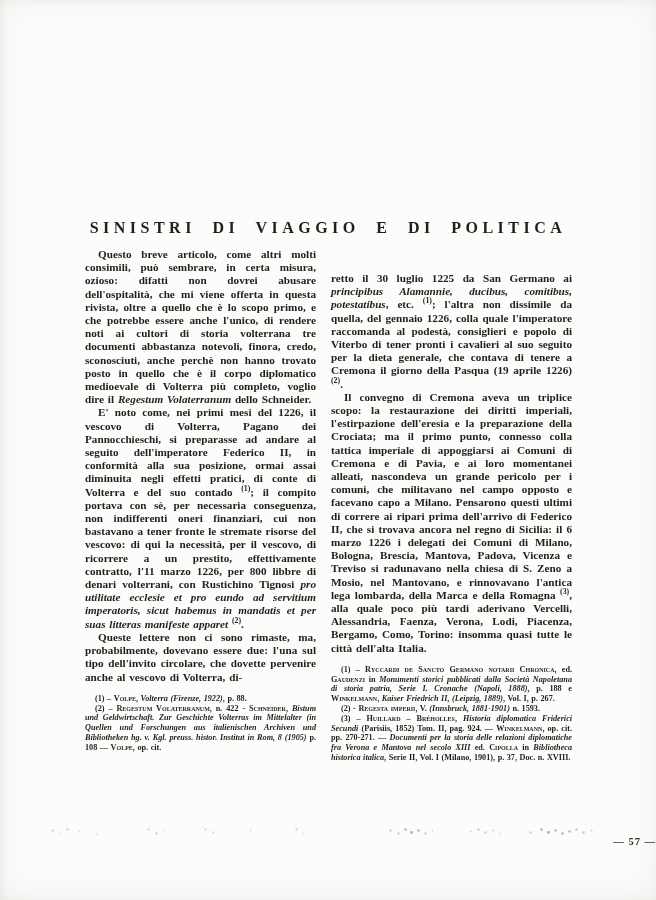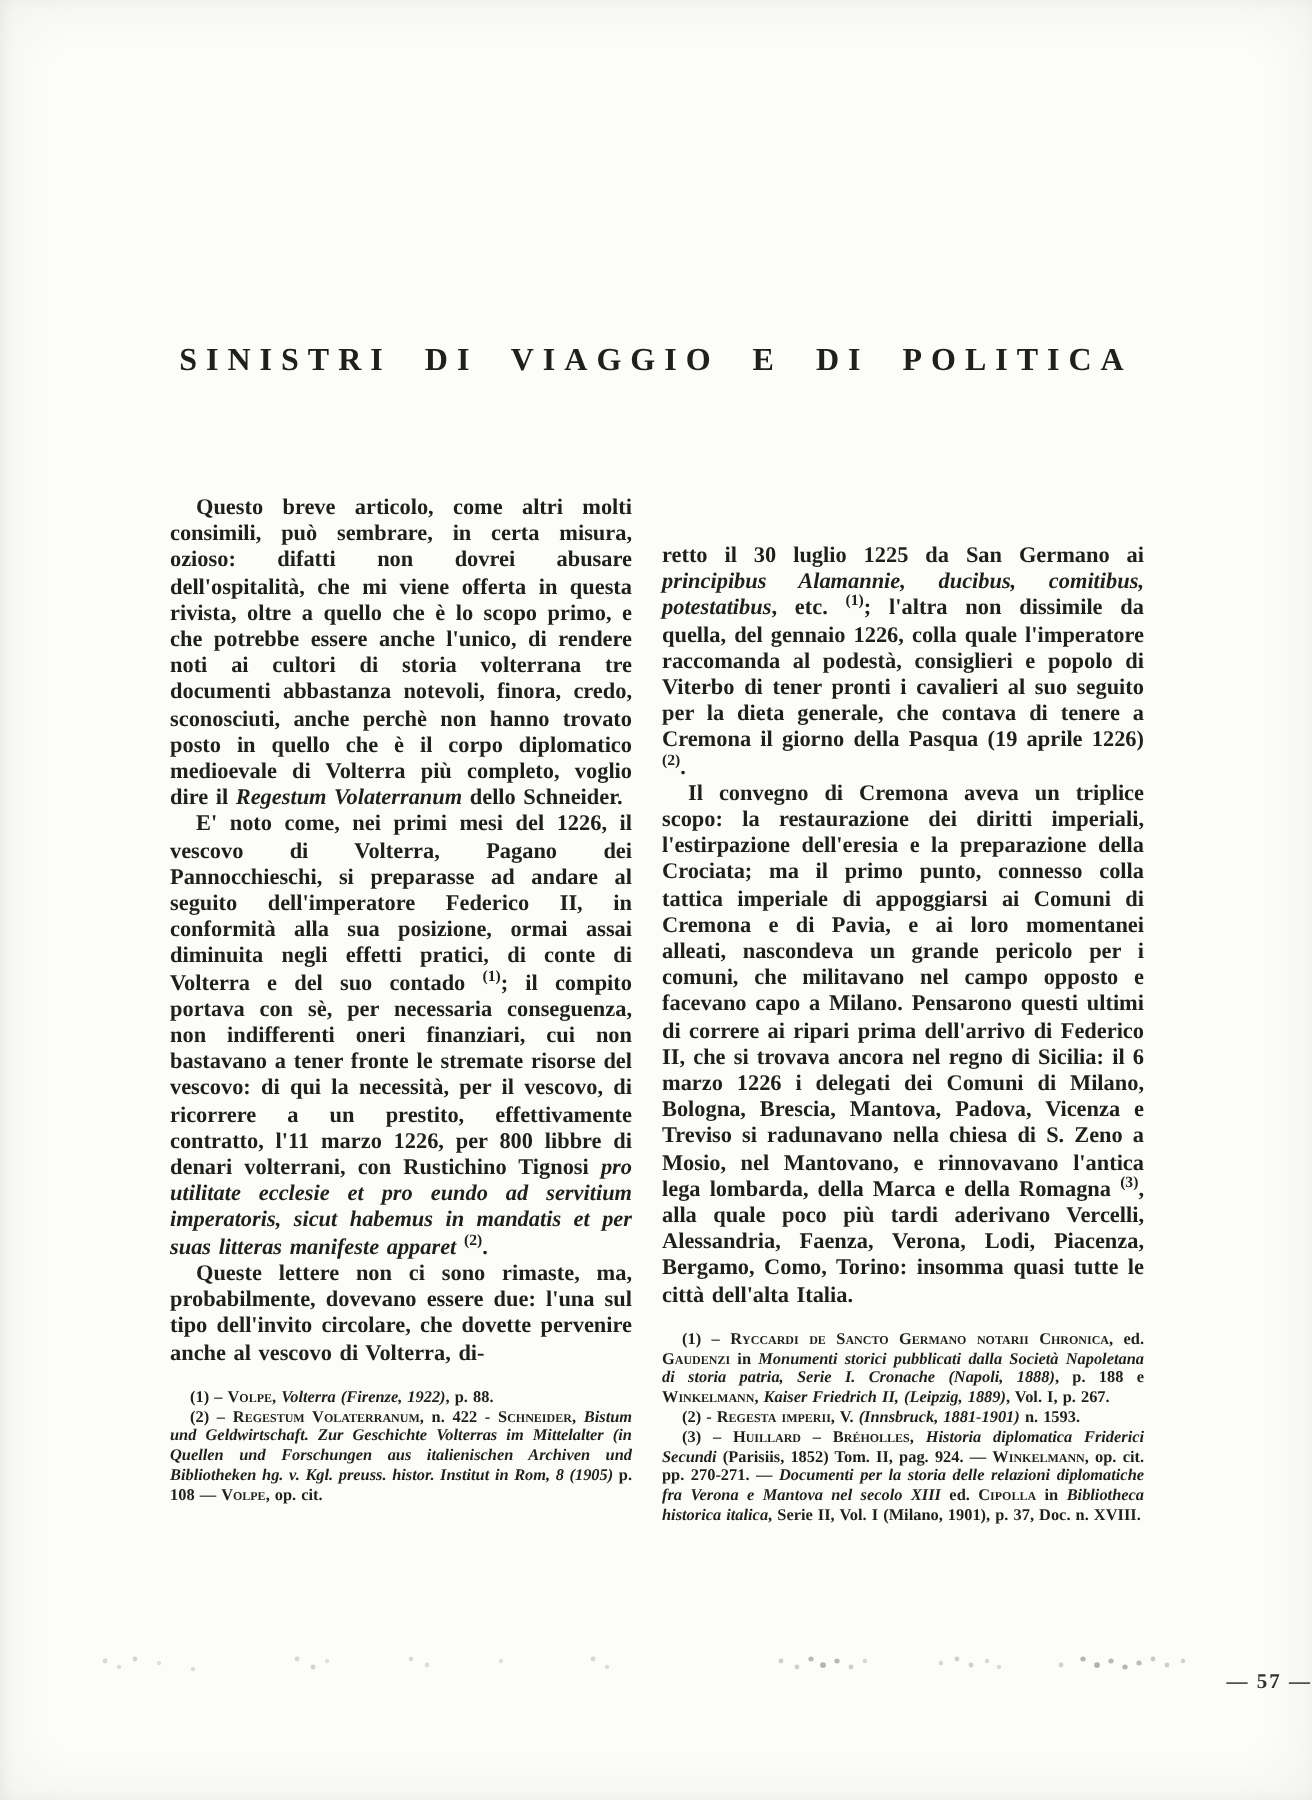--- a/index.html
+++ b/index.html
@@ -23,20 +23,21 @@
     top: 172px;
     left: 0;
     right: 0;
     text-align: center;
   }
   .title-line1 {
     font-size: 16px;
     font-weight: bold;
     letter-spacing: 4.5px;
     word-spacing: 8px;
+    margin-top: 47px;
   }
   .title-line2 {
     font-size: 14.5px;
     font-weight: bold;
     letter-spacing: 4.5px;
     word-spacing: 8px;
     margin-top: 8px;
   }
   .col {
     position: absolute;

